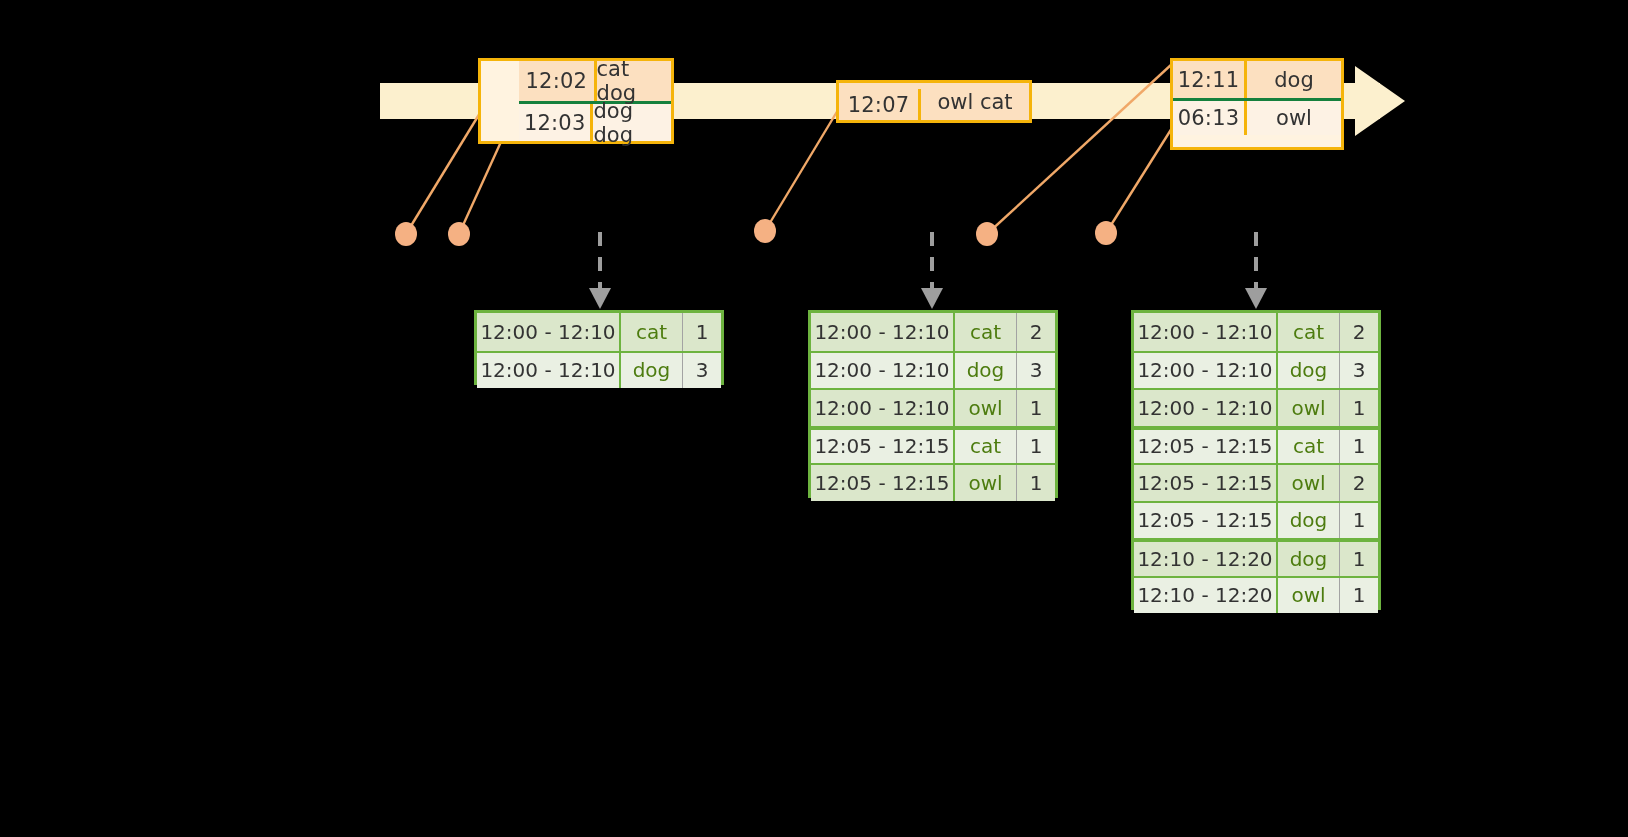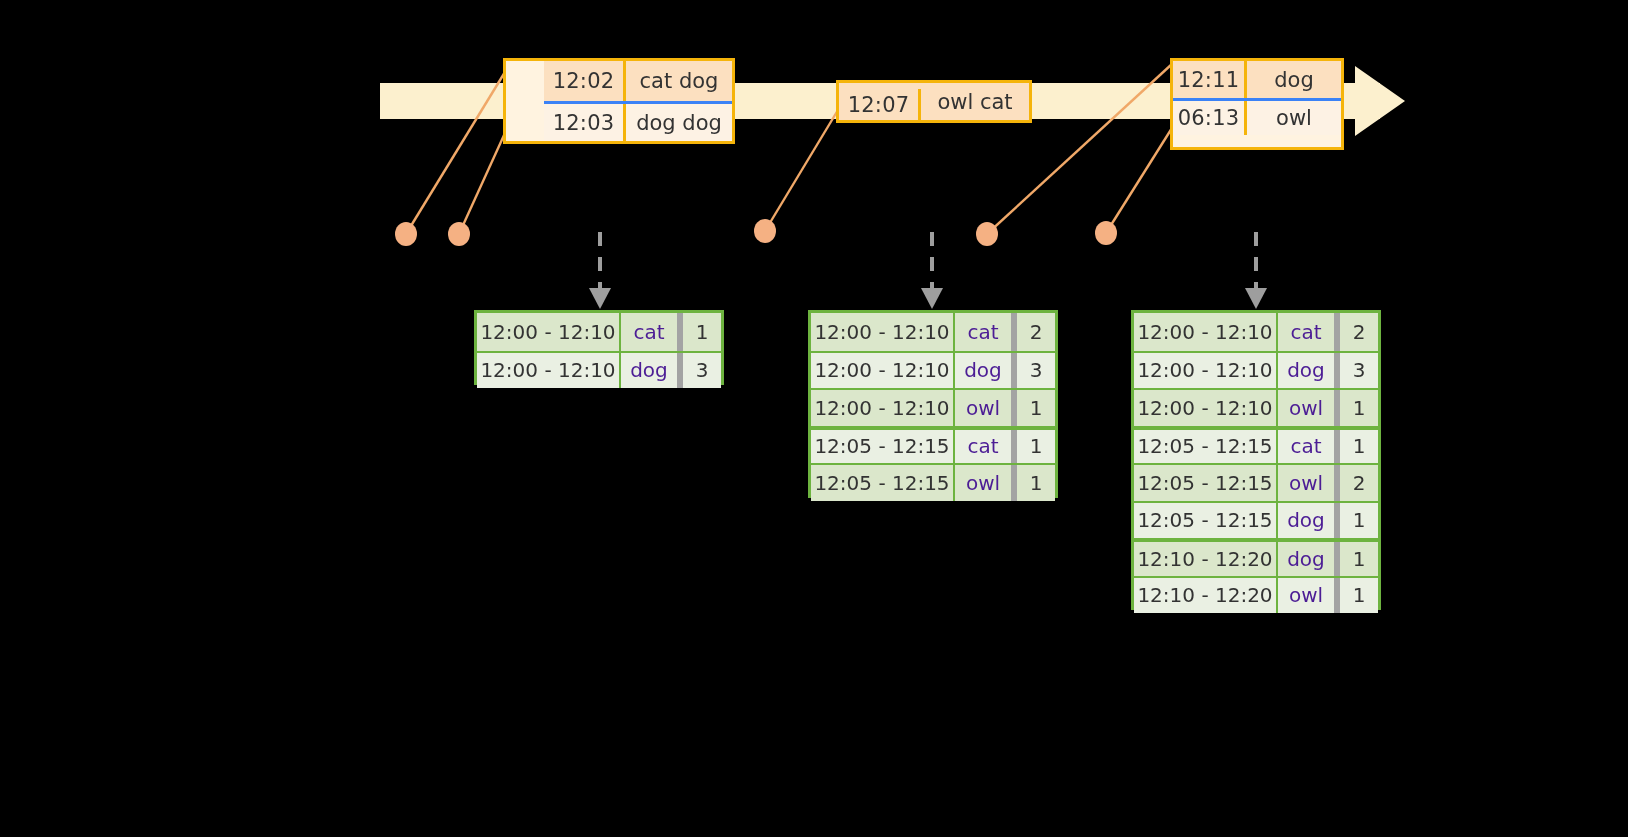--- a/index.html
+++ b/index.html
@@ -32,21 +32,21 @@
     position: absolute;
     border: 3px solid #F5B40A;
     box-sizing: border-box;
     background: #FFF3E0;
   }
   .evt-row {
     display: flex;
     box-sizing: border-box;
   }
   .evt-row + .evt-row {
-    border-top: 3px solid #3b82f6;
+    border-top: 3px solid #15803d;
   }
   .evt-row.shade-a { background: #FCE0C0; }
   .evt-row.shade-b { background: #FDF2E4; }
   .evt-time {
     box-sizing: border-box;
     border-right: 3px solid #F5B40A;
     display: flex;
     align-items: center;
     justify-content: center;
     color: #333333;
@@ -82,25 +82,25 @@
     box-sizing: border-box;
     border-right: 2px solid #6DB33F;
     display: flex;
     align-items: center;
     justify-content: center;
     color: #333333;
     font-size: 20px;
   }
   .rt-key {
     box-sizing: border-box;
-    border-right: 6px solid #a3a3a3;
-    display: flex;
-    align-items: center;
-    justify-content: center;
-    color: #4c1d95;
+    border-right: 1px solid #a3a3a3;
+    display: flex;
+    align-items: center;
+    justify-content: center;
+    color: #4d7c0f;
     font-size: 20px;
   }
   .rt-cnt {
     box-sizing: border-box;
     display: flex;
     align-items: center;
     justify-content: center;
     color: #333333;
     font-size: 20px;
     flex: 1 1 auto;
@@ -145,21 +145,21 @@
         <line x1="1256" y1="232" x2="1256" y2="288" stroke-dasharray="14,11"></line>
       </g>
     </g>
     <g fill="#9E9E9E">
       <polygon points="589,288 611,288 600,309"></polygon>
       <polygon points="921,288 943,288 932,309"></polygon>
       <polygon points="1245,288 1267,288 1256,309"></polygon>
     </g>
   </svg>
 
-  <div class="evt-group" style="left:503px; top:58px; width:232px; height:86px;padding-left:38px;">
+  <div class="evt-group" style="left:478px; top:58px; width:196px; height:86px;padding-left:38px;">
     <div class="evt-row shade-a" style="height:40px;">
       <div class="evt-time" style="width:82px;">12:02</div>
       <div class="evt-words">cat dog</div>
     </div>
     <div class="evt-row shade-b" style="height:40px;">
       <div class="evt-time" style="width:82px;">12:03</div>
       <div class="evt-words">dog dog</div>
     </div>
   </div>
 

